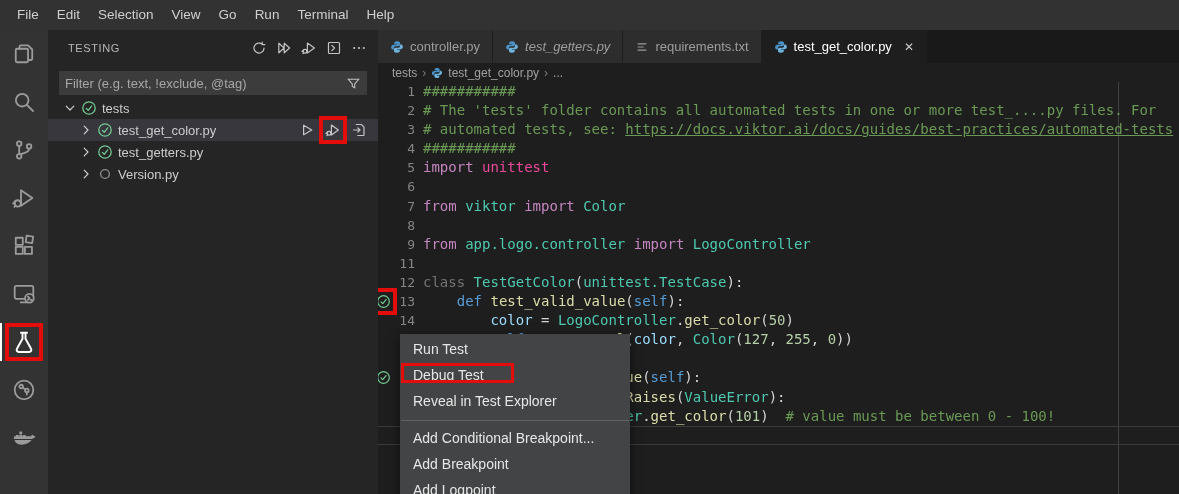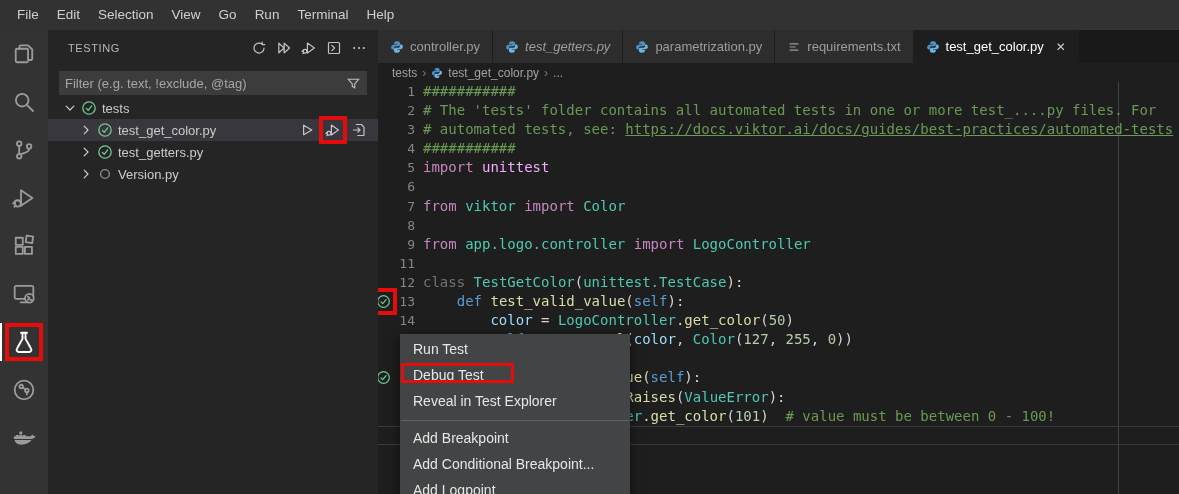--- a/index.html
+++ b/index.html
@@ -324,29 +324,20 @@
           <span style="display: flex;">
             <svg viewBox="0 0 16 16">
               <path fill="#4a90c4" d="M7.9 1.3c-2 0-3.1.8-3.1 2v1.5h3.2v.6H3.9C2.4 5.4 1.3 6.5 1.3 8.2c0 1.3.6 2.3 1.6 2.7h1.6V9.2c0-1.2 1-2.1 2.1-2.1h3.1c1 0 1.8-.8 1.8-1.9V3.3c0-1.3-1.5-2-3.6-2z"></path>
               <path fill="#6db3de" d="M8.1 14.7c2 0 3.1-.8 3.1-2v-1.5H8v-.6h4.1c1.5 0 2.6-1.1 2.6-2.8 0-1.3-.6-2.3-1.6-2.7h-1.6v1.7c0 1.2-1 2.1-2.1 2.1H6.3c-1 0-1.8.8-1.8 1.9v1.9c0 1.3 1.5 2 3.6 2z"></path>
             </svg>
           </span>
           <span class="tab-label">test_getters.py</span>
         </div>
         <div class="tab">
           <span style="display: flex;">
-            <svg viewBox="0 0 16 16">
-              <path fill="#4a90c4" d="M7.9 1.3c-2 0-3.1.8-3.1 2v1.5h3.2v.6H3.9C2.4 5.4 1.3 6.5 1.3 8.2c0 1.3.6 2.3 1.6 2.7h1.6V9.2c0-1.2 1-2.1 2.1-2.1h3.1c1 0 1.8-.8 1.8-1.9V3.3c0-1.3-1.5-2-3.6-2z"></path>
-              <path fill="#6db3de" d="M8.1 14.7c2 0 3.1-.8 3.1-2v-1.5H8v-.6h4.1c1.5 0 2.6-1.1 2.6-2.8 0-1.3-.6-2.3-1.6-2.7h-1.6v1.7c0 1.2-1 2.1-2.1 2.1H6.3c-1 0-1.8.8-1.8 1.9v1.9c0 1.3 1.5 2 3.6 2z"></path>
-            </svg>
-          </span>
-          <span class="tab-label">parametrization.py</span>
-        </div>
-        <div class="tab">
-          <span style="display: flex;">
             <svg viewBox="0 0 16 16" fill="none" stroke="#9a9a9a" stroke-width="1.3">
               <path d="M3 4.5h10M3 8h7M3 11.5h10"></path>
             </svg>
           </span>
           <span class="tab-label">requirements.txt</span>
         </div>
         <div class="tab active">
           <span style="display: flex;">
             <svg viewBox="0 0 16 16">
               <path fill="#4a90c4" d="M7.9 1.3c-2 0-3.1.8-3.1 2v1.5h3.2v.6H3.9C2.4 5.4 1.3 6.5 1.3 8.2c0 1.3.6 2.3 1.6 2.7h1.6V9.2c0-1.2 1-2.1 2.1-2.1h3.1c1 0 1.8-.8 1.8-1.9V3.3c0-1.3-1.5-2-3.6-2z"></path>
@@ -384,21 +375,21 @@
         <div class="code-line">
           <div class="gutter">3</div>
           <span class="line-text"><span style="color: rgb(106, 153, 85);"># automated tests, see: </span><span class="tok-l" style="color: rgb(106, 153, 85);">https://docs.viktor.ai/docs/guides/best-practices/automated-tests</span></span>
         </div>
         <div class="code-line">
           <div class="gutter">4</div>
           <span class="line-text"><span style="color: rgb(106, 153, 85);">###########</span></span>
         </div>
         <div class="code-line">
           <div class="gutter">5</div>
-          <span class="line-text"><span style="color: rgb(197, 134, 192);">import</span><span style="color: rgb(212, 212, 212);"> </span><span style="color: #f0abfc;">unittest</span></span>
+          <span class="line-text"><span style="color: rgb(197, 134, 192);">import</span><span style="color: rgb(212, 212, 212);"> </span><span style="color: #ec4899;">unittest</span></span>
         </div>
         <div class="code-line">
           <div class="gutter">6</div>
           <span class="line-text"></span>
         </div>
         <div class="code-line">
           <div class="gutter">7</div>
           <span class="line-text"><span style="color: rgb(197, 134, 192);">from</span><span style="color: rgb(212, 212, 212);"> </span><span style="color: rgb(78, 201, 176);">viktor</span><span style="color: rgb(212, 212, 212);"> </span><span style="color: rgb(197, 134, 192);">import</span><span style="color: rgb(212, 212, 212);"> </span><span style="color: rgb(78, 201, 176);">Color</span></span>
         </div>
         <div class="code-line">
@@ -466,18 +457,18 @@
         <div class="code-line">
           <div class="gutter">21</div>
           <span class="line-text"></span>
         </div>
       </div>
     <div class="ctx-menu">
         <div class="ctx-item">Run Test</div>
         <div class="ctx-item">Debug Test<div class="ctx-red"></div></div>
         <div class="ctx-item">Reveal in Test Explorer</div>
         <div class="ctx-sep"></div>
+        <div class="ctx-item">Add Conditional Breakpoint...</div>
         <div class="ctx-item">Add Breakpoint</div>
-        <div class="ctx-item">Add Conditional Breakpoint...</div>
         <div class="ctx-item">Add Logpoint</div>
       </div>
   </div>
 </div>
 
 </body></html>

